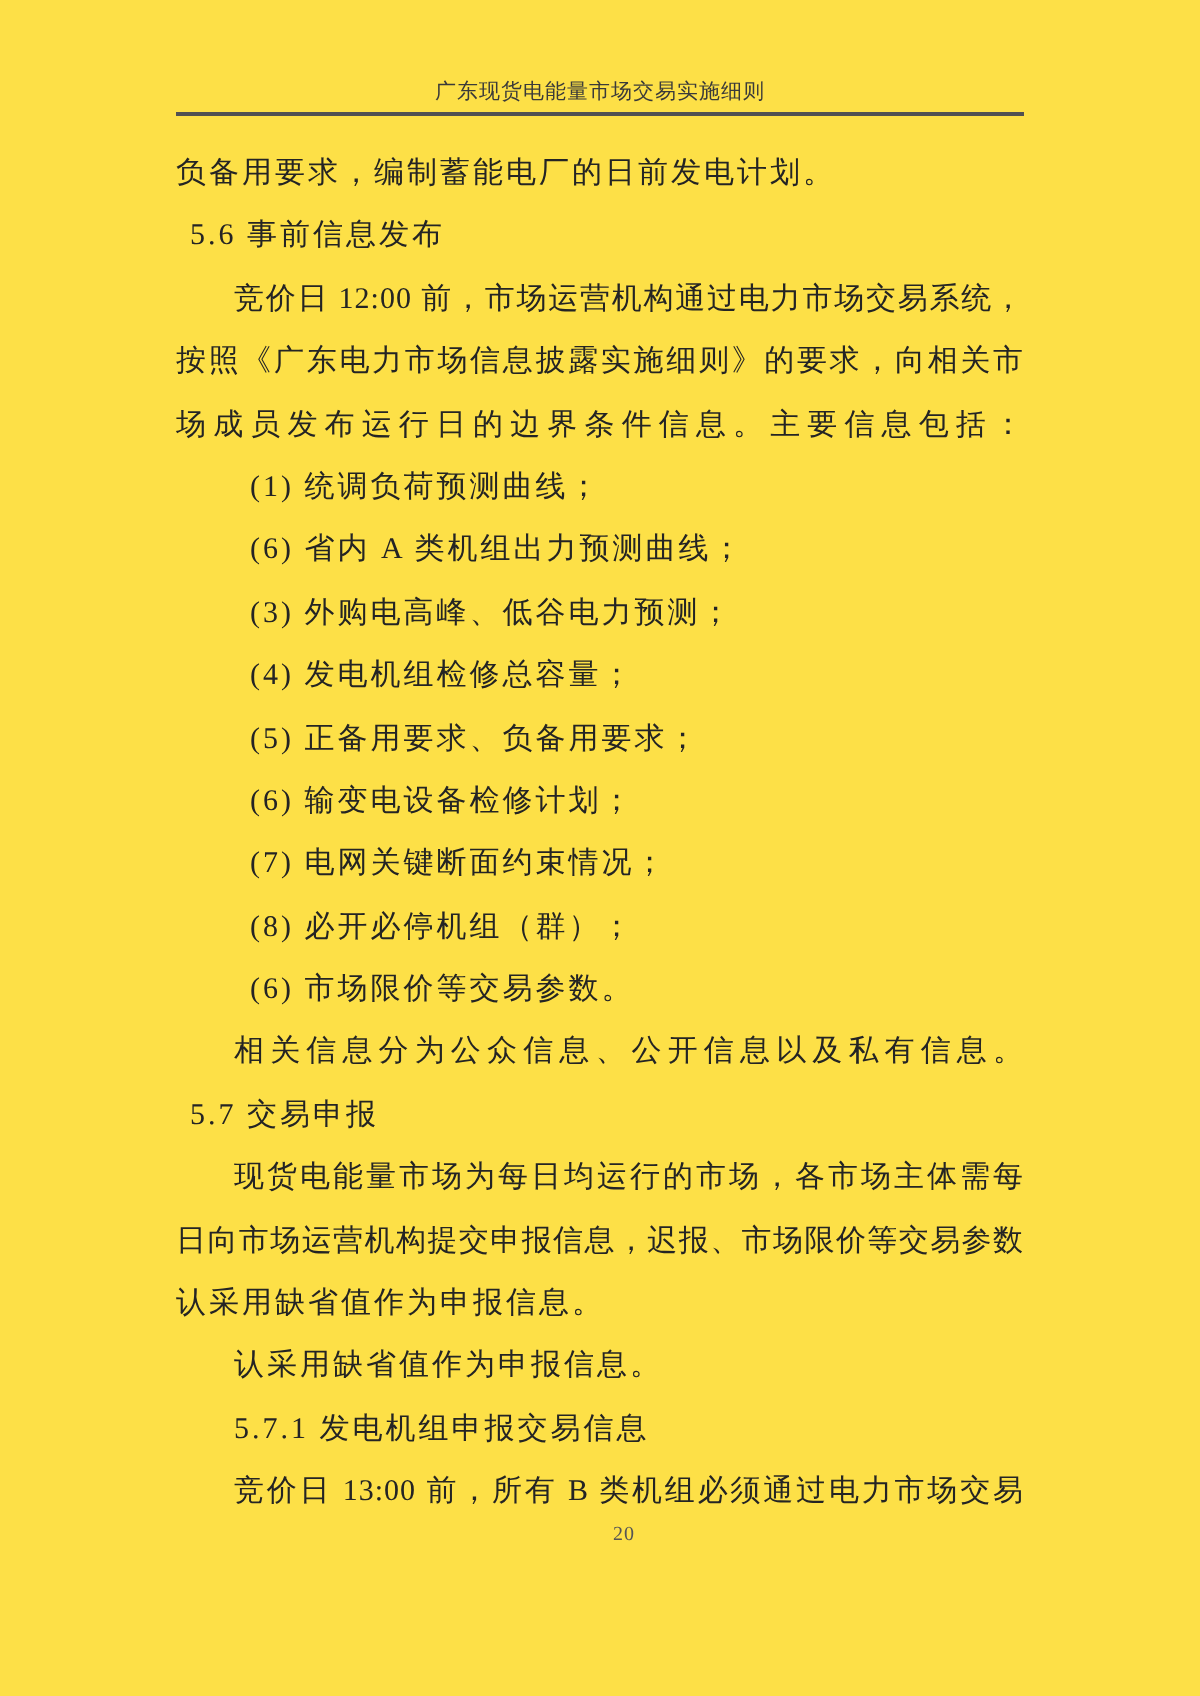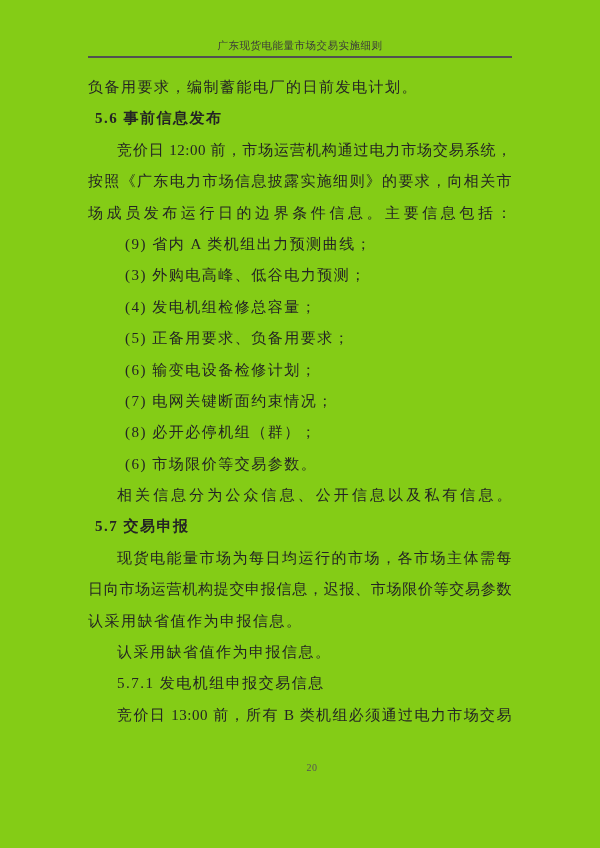--- a/index.html
+++ b/index.html
@@ -4,21 +4,21 @@
 <style>
   html, body {
     margin: 0;
     padding: 0;
     background: #ffffff;
   }
   .page {
     position: relative;
     width: 600px;
     height: 848px;
-    background: #84cc16;
+    background: #fde047;
     overflow: hidden;
     font-family: "Liberation Serif", "DejaVu Serif", serif;
   }
   .hdr-title {
     position: absolute;
     top: 39px;
     left: 0;
     width: 100%;
     text-align: center;
     font-size: 10.5px;
@@ -40,21 +40,21 @@
     width: 424px;
     color: #242424;
     font-size: 15px;
   }
   .line {
     height: 31.4px;
     line-height: 31.4px;
     letter-spacing: 1.5px;
     white-space: normal;
   }
-  .l-h     { padding-left: 7px; font-weight: bold; }
+  .l-h     { padding-left: 7px; }
   .l-indent{ padding-left: 29px; }
   .l-list  { padding-left: 37px; }
   .l-just  {
     letter-spacing: 0.5px;
     text-align: justify;
     text-align-last: justify;
   }
   .pagenum {
     position: absolute;
     top: 762px;
@@ -73,21 +73,22 @@
 
   <div class="hdr-title">广东现货电能量市场交易实施细则</div>
   <div class="hdr-rule"></div>
 
   <div class="content">
     <div class="line">负备用要求，编制蓄能电厂的日前发电计划。</div>
     <div class="line l-h">5.6 事前信息发布</div>
     <div class="line l-indent l-just">竞价日 12:00 前，市场运营机构通过电力市场交易系统，</div>
     <div class="line l-just">按照《广东电力市场信息披露实施细则》的要求，向相关市</div>
     <div class="line l-just">场成员发布运行日的边界条件信息。主要信息包括：</div>
-    <div class="line l-list">(9) 省内 A 类机组出力预测曲线；</div>
+    <div class="line l-list">(1) 统调负荷预测曲线；</div>
+    <div class="line l-list">(6) 省内 A 类机组出力预测曲线；</div>
     <div class="line l-list">(3) 外购电高峰、低谷电力预测；</div>
     <div class="line l-list">(4) 发电机组检修总容量；</div>
     <div class="line l-list">(5) 正备用要求、负备用要求；</div>
     <div class="line l-list">(6) 输变电设备检修计划；</div>
     <div class="line l-list">(7) 电网关键断面约束情况；</div>
     <div class="line l-list">(8) 必开必停机组（群）；</div>
     <div class="line l-list">(6) 市场限价等交易参数。</div>
     <div class="line l-indent l-just">相关信息分为公众信息、公开信息以及私有信息。</div>
     <div class="line l-h">5.7 交易申报</div>
     <div class="line l-indent l-just">现货电能量市场为每日均运行的市场，各市场主体需每</div>

